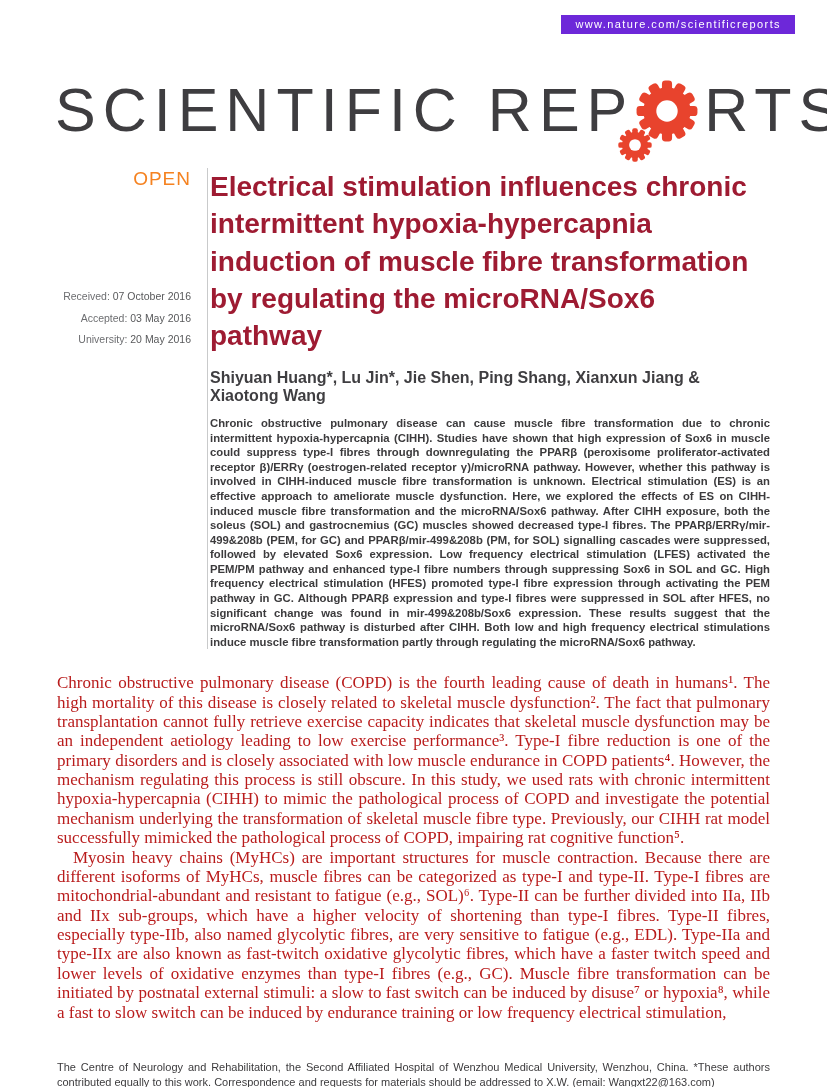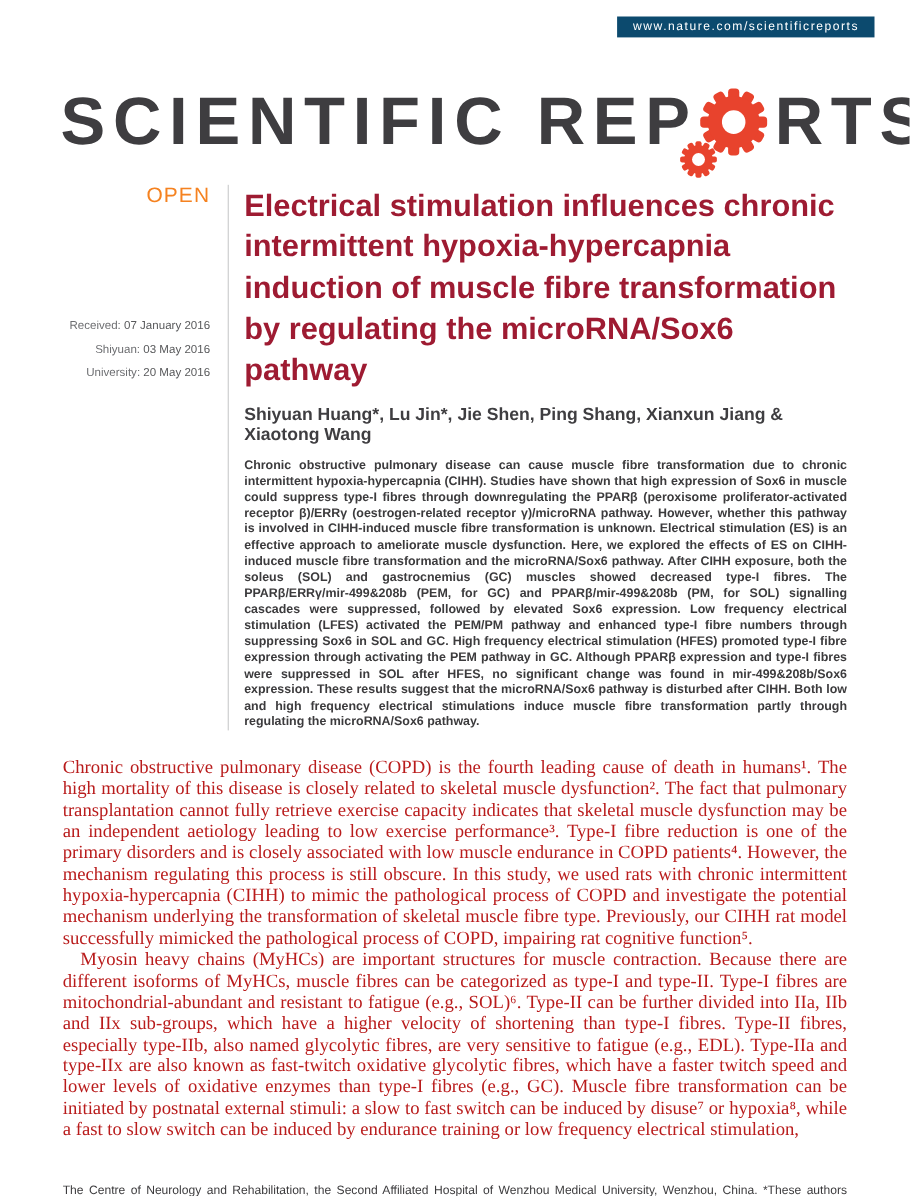--- a/index.html
+++ b/index.html
@@ -5,40 +5,40 @@
   * { margin:0; padding:0; box-sizing:border-box; }
   html, body { background:#ffffff; }
   .page {
     width:827px; min-height:1087px; margin:0 auto; background:#fff;
     font-family:"Liberation Sans", sans-serif; color:#231f20;
     display:flex; flex-direction:column; overflow:hidden;
   }
   
   .topbar {
     align-self:flex-end; margin:15px 32px 0 0;
-    background:#0c4a6e; color:#fff;
+    background:#6d28d9; color:#fff;
     font-size:11px; letter-spacing:1.4px;
     padding:3px 14px 4px;
   }
   
   .logo-row {
     margin:44px 0 0 55px; display:flex; align-items:flex-start;
     color:#3e3d40;
   }
-  .logo-text { font-size:61px; letter-spacing:7px; white-space:nowrap; line-height:1.05;font-weight:bold; }
+  .logo-text { font-size:61px; letter-spacing:7px; white-space:nowrap; line-height:1.05; }
   .gear-wrap { position:relative; width:62px; height:62px; flex:none; margin:2px 6px 0 2px; }
   .gear-big { position:absolute; top:0; left:0; }
   .gear-small { position:absolute; left:-18px; bottom:-20px; }
   
   .article { display:grid; grid-template-columns:150px 1fr; margin:26px 57px 0; }
   .left-col { text-align:right; padding-right:16px; }
   .open-label { color:#f58220; font-weight:normal; font-size:19px; letter-spacing:1px; }
   .dates { margin-top:96px; font-size:10.5px; color:#58595b; line-height:2.05; }
   .date-label { color:#6d6e71; }
-  .right-col { border-left:1px solid #c9cacb; padding-left:14px; }
+  .right-col { border-left:1px solid #c9cacb; padding-left:2px; }
   .title { color:#9e1b32; font-size:28px; font-weight:bold; line-height:1.33; }
   .authors { margin-top:15px; font-size:16px; font-weight:bold; color:#3f3e41; }
   .abstract {
     margin-top:11px; font-size:11.3px; font-weight:bold; color:#3c3b3d;
     line-height:1.29; text-align:justify;
   }
   
   .body-text {
     margin:24px 57px 12px; font-family:"Liberation Serif","DejaVu Serif", serif;
     font-size:17px; color:#b91c1c; line-height:1.14; text-align:justify;
@@ -100,24 +100,24 @@
     </span>
     <span class="logo-text">RTS</span>
   </div>
 
   <div class="article">
     <div class="left-col">
       <div class="open-label">OPEN</div>
       <div class="dates">
         <div class="date-row">
           <span class="date-label">Received:</span>
-          <span>07 January 2016</span>
+          <span>07 October 2016</span>
         </div>
         <div class="date-row">
-          <span class="date-label">Shiyuan:</span>
+          <span class="date-label">Accepted:</span>
           <span>03 May 2016</span>
         </div>
         <div class="date-row">
           <span class="date-label">University:</span>
           <span>20 May 2016</span>
         </div>
       </div>
     </div>
     <div class="right-col">
       <h1 class="title">Electrical stimulation influences chronic intermittent hypoxia-hypercapnia induction of muscle fibre transformation by regulating the microRNA/Sox6 pathway</h1>

